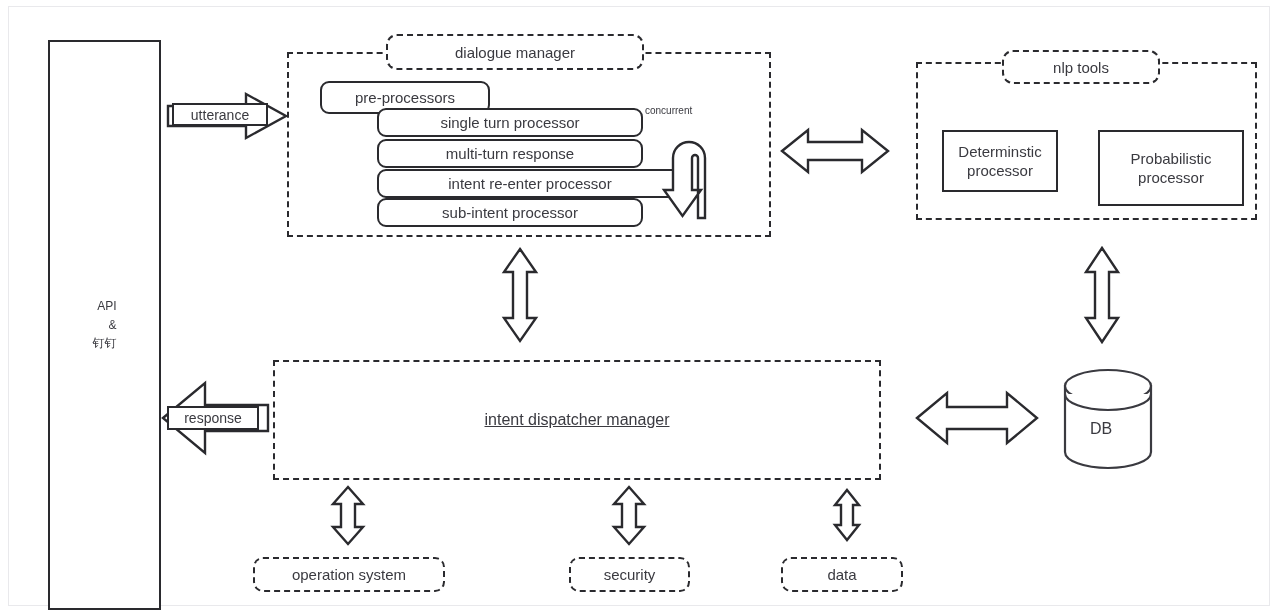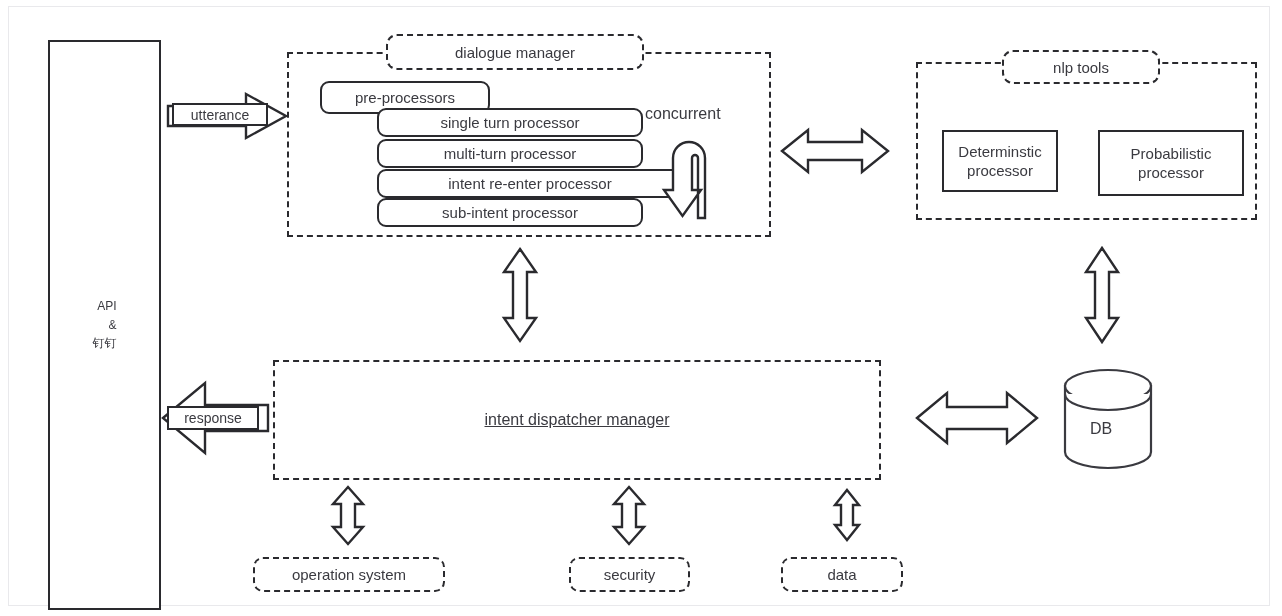--- a/index.html
+++ b/index.html
@@ -80,21 +80,21 @@
     align-items: center;
     justify-content: center;
     color: #3a3a40;
     font-size: 15px;
     white-space: nowrap;
     z-index: 6;
   }
   .plain-text {
     position: absolute;
     color: #3a3a40;
-    font-size: 16px;
+    font-size: 10px;
     white-space: nowrap;
   }
   .arrow-svg {
     position: absolute;
     overflow: visible;
   }
   .arrow-svg path,
   .arrow-svg polygon,
   .arrow-svg polyline {
     fill: #ffffff;
@@ -152,21 +152,21 @@
   <svg class="arrow-svg" style="left:168px; top:92px;" width="120" height="48" viewBox="0 0 120 48">
     <polygon points="0,14 78,14 78,2 118,24 78,46 78,34 0,34"></polygon>
   </svg>
   <div class="overlay-label" style="left:172px; top:103px; width:96px; height:23px;">utterance</div>
 
   <div class="dashed-box" style="left:287px; top:52px; width:484px; height:185px;"></div>
   <div class="label-chip" style="left:386px; top:34px; width:258px; height:36px;">dialogue manager</div>
 
   <div class="pill" style="left:320px; top:81px; width:170px; height:33px;">pre-processors</div>
   <div class="pill" style="left:377px; top:108px; width:266px; height:29px;">single turn processor</div>
-  <div class="pill" style="left:377px; top:139px; width:266px; height:29px;">multi-turn processor</div>
+  <div class="pill" style="left:377px; top:139px; width:266px; height:29px;">multi-turn response</div>
   <div class="pill" style="left:377px; top:169px; width:306px; height:29px;">intent re-enter processor</div>
   <div class="pill" style="left:377px; top:198px; width:266px; height:29px;">sub-intent processor</div>
 
   <div class="plain-text" style="left:645px; top:105px;">concurrent</div>
   <svg class="arrow-svg" style="left:655px; top:124px;" width="62" height="96" viewBox="0 0 62 96">
     <path d="M 42 94
              L 42 34
              A 16 16 0 0 0 10 34
              L 10 66
              L 1 66
@@ -185,21 +185,21 @@
 
   <div class="dashed-box" style="left:916px; top:62px; width:341px; height:158px;"></div>
   <div class="label-chip" style="left:1002px; top:50px; width:158px; height:34px;">nlp tools</div>
 
   <div class="solid-box" style="left:942px; top:130px; width:116px; height:62px;">
     <div>
       <div>Determinstic</div>
       <div>processor</div>
     </div>
   </div>
-  <div class="solid-box" style="left:1098px; top:130px; width:146px; height:66px;">
+  <div class="solid-box" style="left:1098px; top:130px; width:146px; height:76px;">
     <div>
       <div>Probabilistic</div>
       <div>processor</div>
     </div>
   </div>
 
   <svg class="arrow-svg" style="left:503px; top:249px;" width="34" height="92" viewBox="0 0 34 92">
     <polygon points="17,0 33,23 24,23 24,69 33,69 17,92 1,69 10,69 10,23 1,23"></polygon>
   </svg>
 

